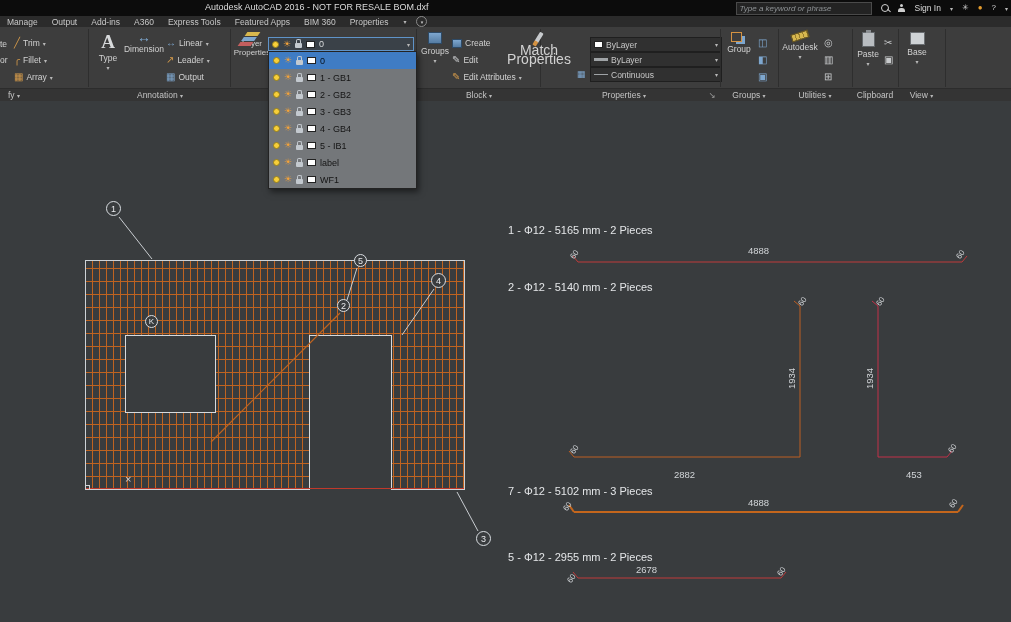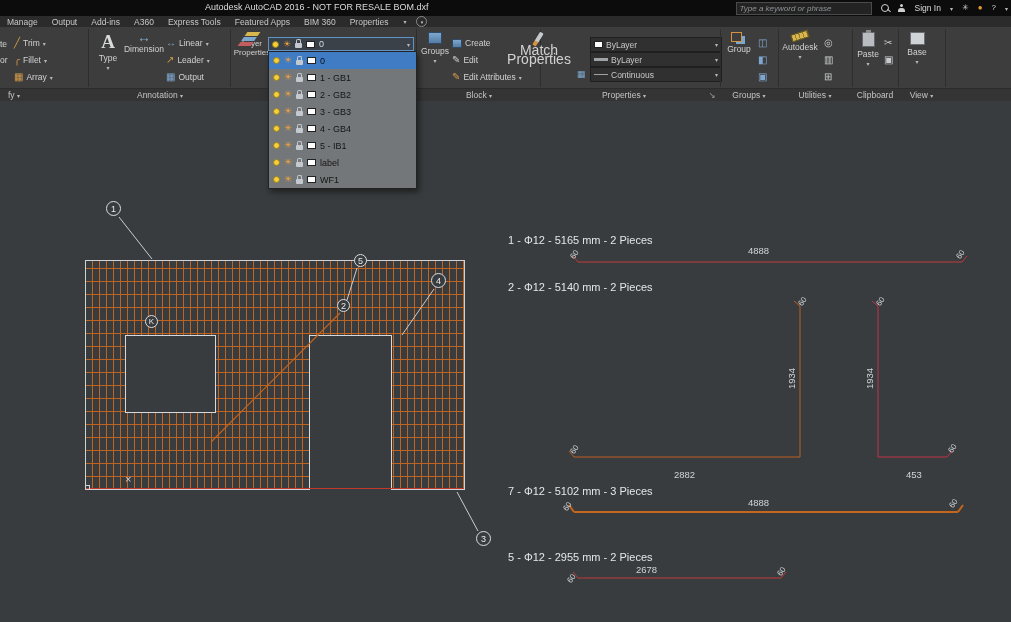--- a/index.html
+++ b/index.html
@@ -417,21 +417,21 @@
   <div class="balloon" style="left:145px;top:214px;width:13px;height:13px;font-size:8px">
     <span>K</span>
     </div>
   <div class="balloon" style="left:476px;top:430px;width:15px;height:15px">
     <span>3</span>
     </div>
 
   <span class="xmark">×</span>
   <span class="grip"></span>
 
-  <div class="bomtitle" style="top:133px">1 - Φ12 - 5165 mm - 2 Pieces</div>
+  <div class="bomtitle" style="top:123px">1 - Φ12 - 5165 mm - 2 Pieces</div>
   <div class="bomtitle" style="top:180px">2 - Φ12 - 5140 mm - 2 Pieces</div>
   <div class="bomtitle" style="top:384px">7 - Φ12 - 5102 mm - 3 Pieces</div>
   <div class="bomtitle" style="top:450px">5 - Φ12 - 2955 mm - 2 Pieces</div>
 
   <div class="dimnum" style="left:748px;top:144px">4888</div>
   <div class="dimnum dimvert" style="left:781px;top:272px">1934</div>
   <div class="dimnum dimvert" style="left:859px;top:272px">1934</div>
   <div class="dimnum" style="left:674px;top:368px">2882</div>
   <div class="dimnum" style="left:906px;top:368px">453</div>
   <div class="dimnum" style="left:748px;top:396px">4888</div>

